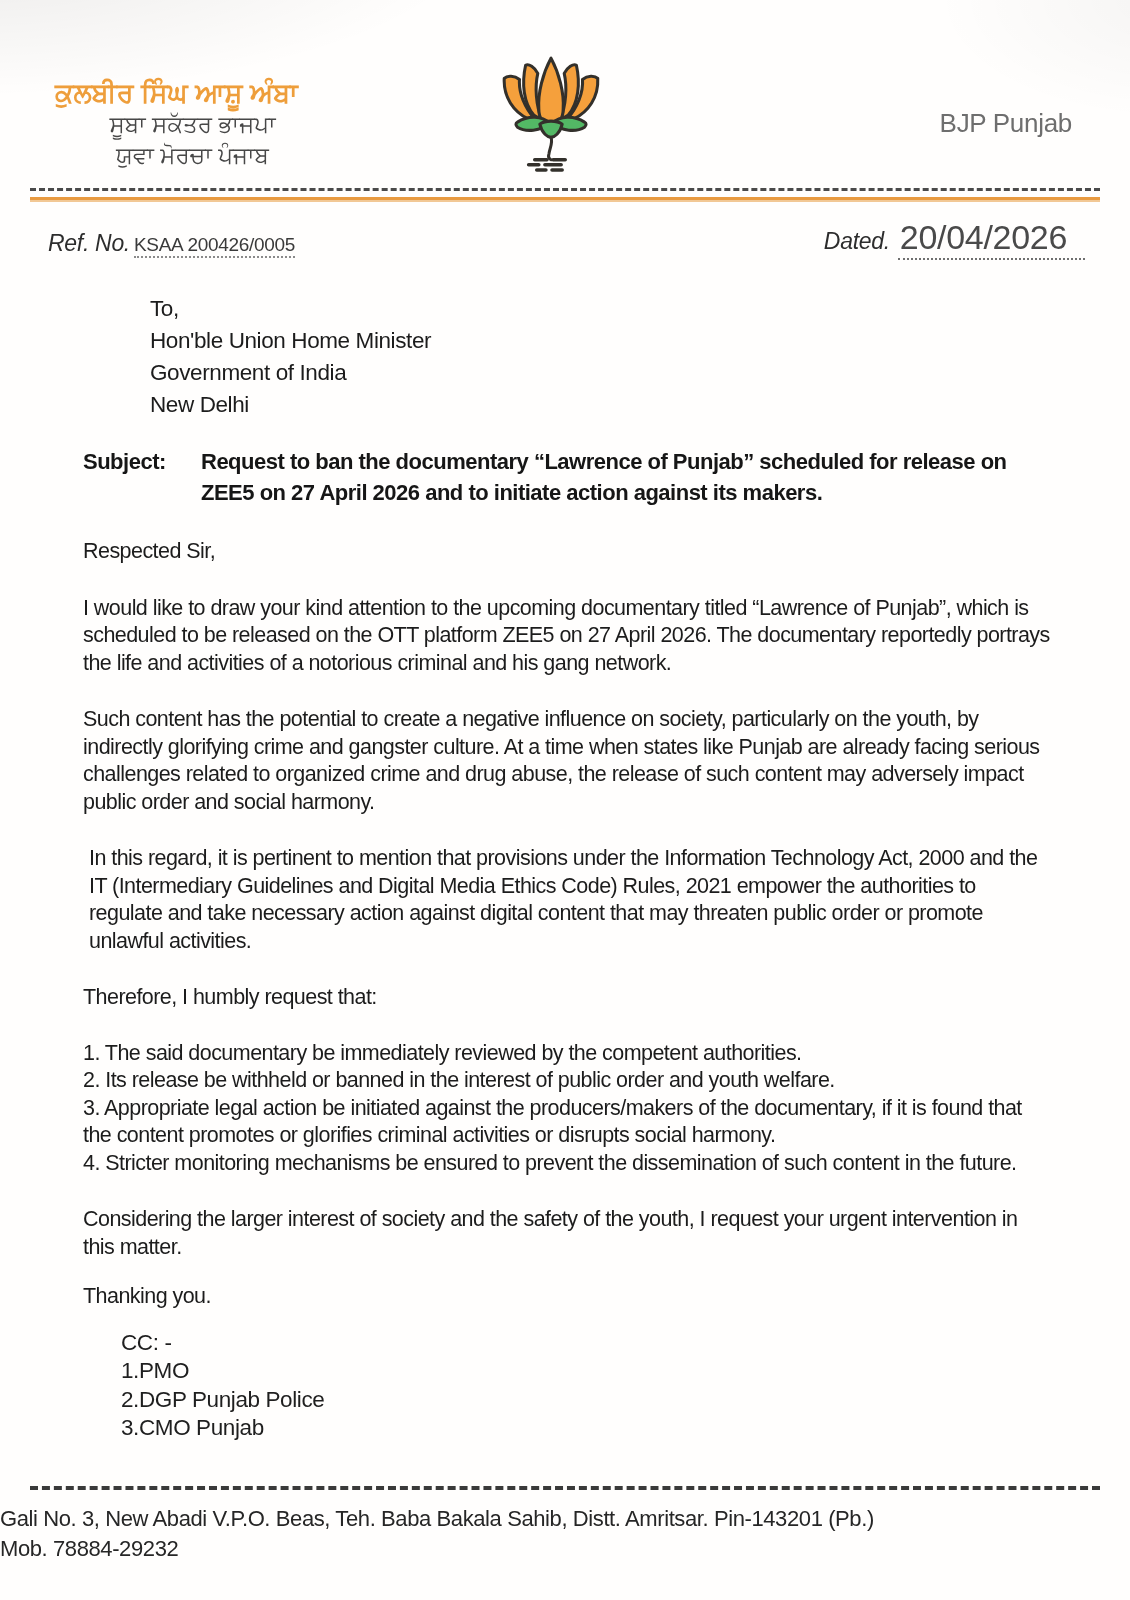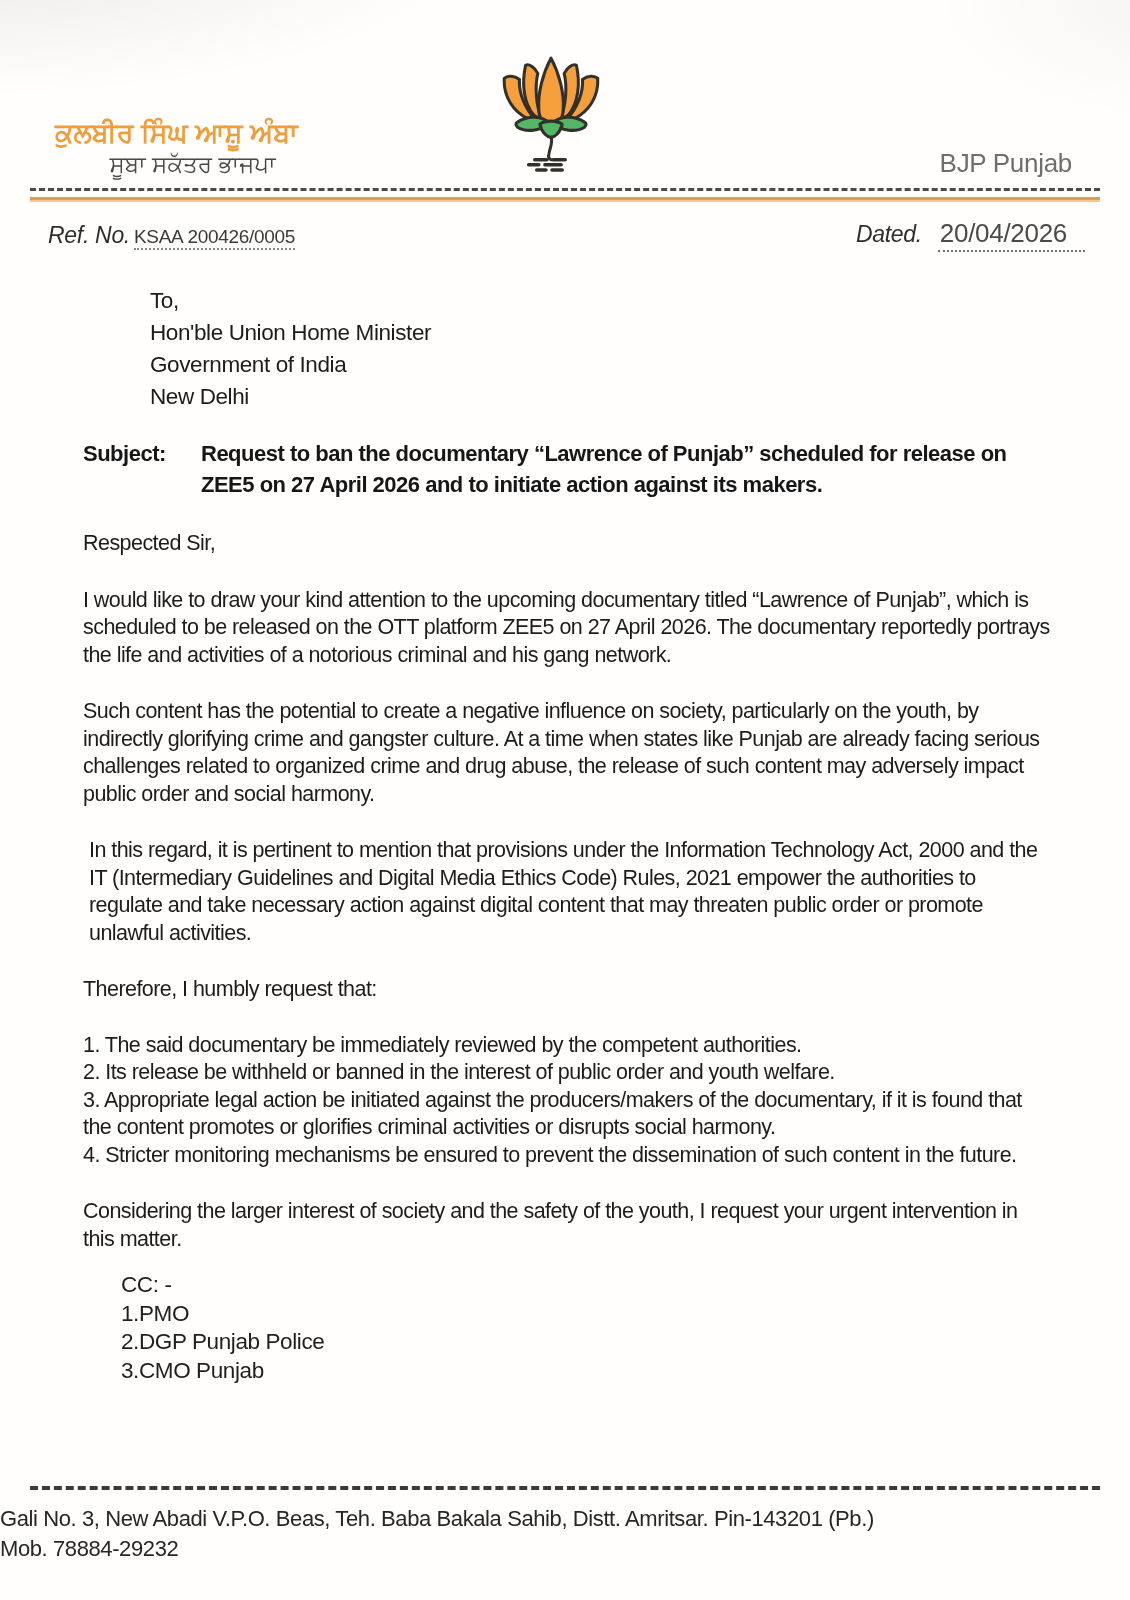--- a/index.html
+++ b/index.html
@@ -10,41 +10,41 @@
     box-sizing:border-box;
     background:
       radial-gradient(850px 260px at -4% -4%, rgba(0,0,0,0.085), rgba(0,0,0,0) 62%),
       radial-gradient(400px 200px at 104% 0%, rgba(0,0,0,0.04), rgba(0,0,0,0) 60%),
       #fffefd;
     font-family:"Liberation Sans","DejaVu Sans",sans-serif;
     color:#1f1f1f;
     overflow:hidden;
   }
   
-  .lh{display:flex;align-items:flex-end;padding:52px 58px 0 55px;}
+  .lh{display:flex;align-items:center;padding:52px 58px 0 55px;}
   .lh-left{width:310px;margin-top:16px;}
   .pa-name{font-size:27px;font-weight:bold;color:#EE9E3B;letter-spacing:0;}
   .pa-sub{font-size:23px;color:#474747;text-align:center;width:275px;line-height:31px;}
   .pa-sub + .pa-sub{margin-top:0;}
   .lh-logo{flex:1;text-align:center;margin-top:-2px;}
   .lh-right{width:335px;text-align:right;margin-top:14px;}
   .en-name{font-size:29px;font-weight:bold;color:#EE9E3B;letter-spacing:-0.3px;}
   .en-sub{font-size:26px;color:#6E6E6E;line-height:33px;letter-spacing:-0.3px;}
   
   .hdr-rule{
     margin:8px 30px 0 30px;height:6px;
     border-top:3px dashed #4a4a4a;
     border-bottom:3px solid #E89A40;
     box-shadow:0 2px 0 rgba(232,154,64,0.55);
   }
   
   .refrow{display:flex;justify-content:space-between;align-items:flex-end;padding:18px 45px 0 48px;}
   .ref-label,.dated-label{font-style:italic;font-size:23px;color:#2d2d2d;letter-spacing:-0.3px;}
   .ref-value{font-size:19px;color:#3a3a3a;margin-left:4px;border-bottom:2px dotted #8a8a8a;padding-bottom:1px;letter-spacing:-0.3px;}
-  .dated-value{font-size:26px;color:#4a4a4a;border-bottom:2px dotted #6f6f6f;padding:0 18px 2px 2px;margin-left:16px;letter-spacing:-0.3px;}
+  .dated-value{font-size:34px;color:#4a4a4a;border-bottom:2px dotted #6f6f6f;padding:0 18px 2px 2px;margin-left:8px;letter-spacing:-0.3px;}
   
   .content{padding:0 79px 0 83px;font-size:21.5px;line-height:27.5px;letter-spacing:-0.55px;color:#1c1c1c;}
   .recipient{margin:36px 0 0 67px;font-size:22.5px;line-height:32px;letter-spacing:-0.4px;}
   .subject{display:flex;margin-top:25px;font-weight:bold;font-size:22px;line-height:31px;letter-spacing:-0.5px;color:#161616;}
   .subject .lbl{flex:none;width:118px;}
   .subject .txt{width:838px;}
   .greeting{margin-top:30px;}
   .para{margin-top:29px;}
   .para.indent{padding-left:6px;}
   .requests{margin-top:28px;}
@@ -63,20 +63,21 @@
 </style>
 </head>
 <body>
 
 <div class="page">
 
   <div class="lh">
     <div class="lh-left">
       <div class="pa-name">ਕੁਲਬੀਰ ਸਿੰਘ ਆਸ਼ੂ ਅੰਬਾ</div>
       <div class="pa-sub">ਸੂਬਾ ਸਕੱਤਰ ਭਾਜਪਾ</div>
+      <div class="pa-sub">ਯੁਵਾ ਮੋਰਚਾ ਪੰਜਾਬ</div>
     </div>
     <div class="lh-logo">
       <svg width="122" height="126" viewBox="0 0 120 124">
         <g stroke="#33302B" stroke-width="3" stroke-linejoin="round" stroke-linecap="round">
 
           <path d="M14 28 C13 46 23 61 38 68 L45 69 C34 57 28 42 29 29 C24 25 17 25 14 28 Z" fill="#F5A03C"></path>
           <path d="M106 28 C107 46 97 61 82 68 L75 69 C86 57 92 42 91 29 C96 25 103 25 106 28 Z" fill="#F5A03C"></path>
 
           <path d="M35 15 C31 33 33 52 43 64 L51 69 C45 54 44 36 47 23 C44 17 38 13 35 15 Z" fill="#F5A03C"></path>
           <path d="M85 15 C89 33 87 52 77 64 L69 69 C75 54 76 36 73 23 C76 17 82 13 85 15 Z" fill="#F5A03C"></path>
@@ -132,20 +133,21 @@
 
     <div class="requests">
       <div>1. The said documentary be immediately reviewed by the competent authorities.</div>
       <div>2. Its release be withheld or banned in the interest of public order and youth welfare.</div>
       <div>3. Appropriate legal action be initiated against the producers/makers of the documentary, if it is found that the content promotes or glorifies criminal activities or disrupts social harmony.</div>
       <div>4. Stricter monitoring mechanisms be ensured to prevent the dissemination of such content in the future.</div>
     </div>
 
     <div class="para">Considering the larger interest of society and the safety of the youth, I request your urgent intervention in this matter.</div>
 
+    <div class="para thanks">Thanking you.</div>
   </div>
 
   <div class="bottom">
     <div class="cc">
       <div>CC: -</div>
       <div>1.PMO</div>
       <div>2.DGP Punjab Police</div>
       <div>3.CMO Punjab</div>
     </div>
   </div>

